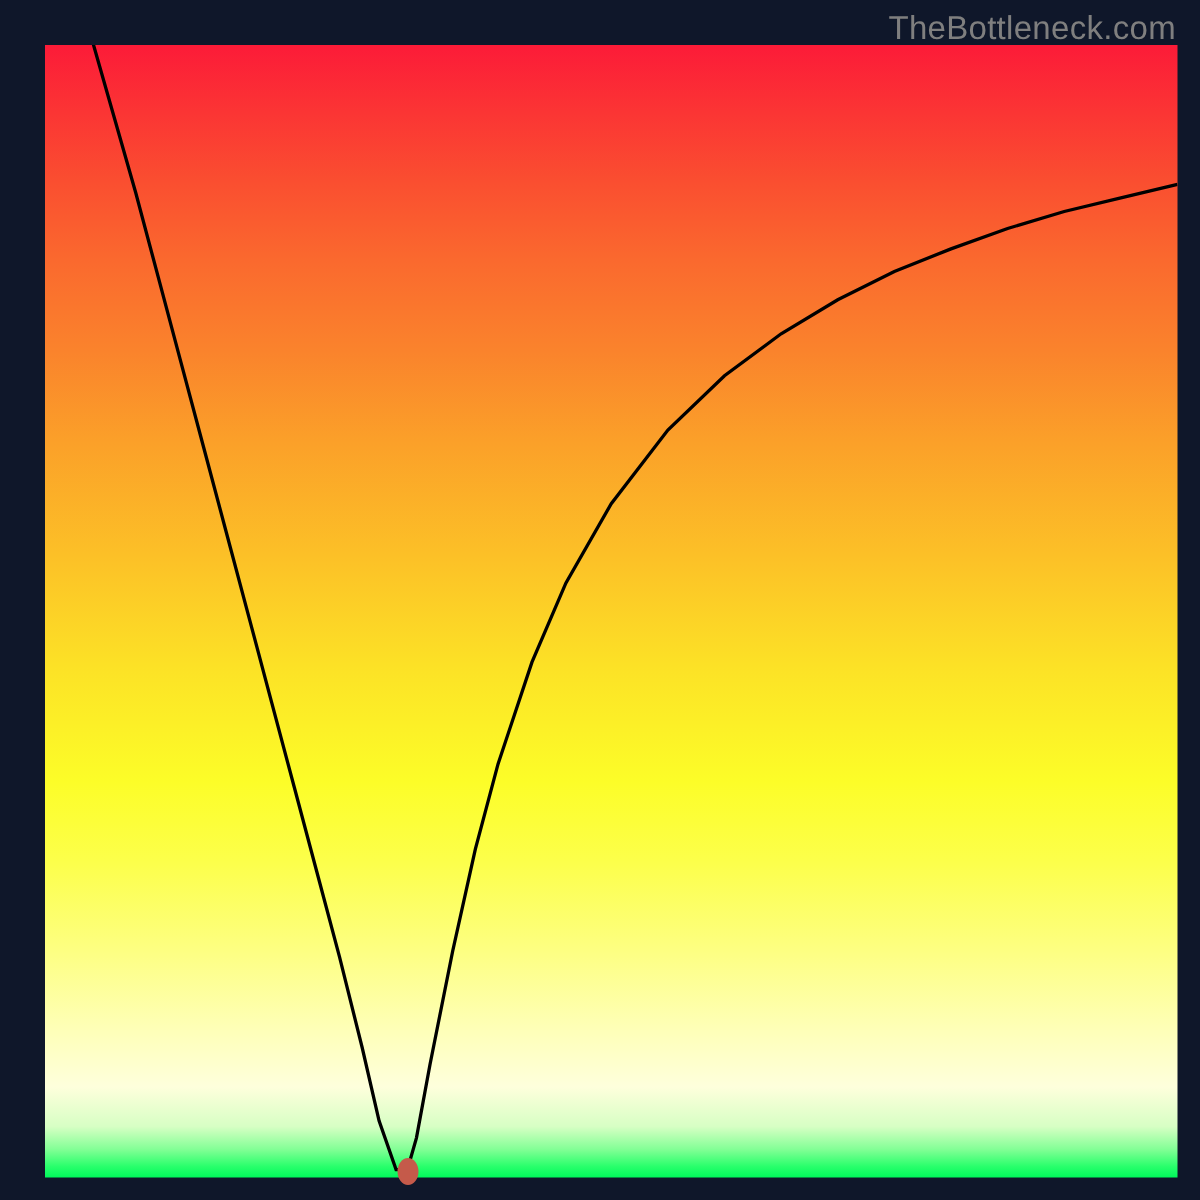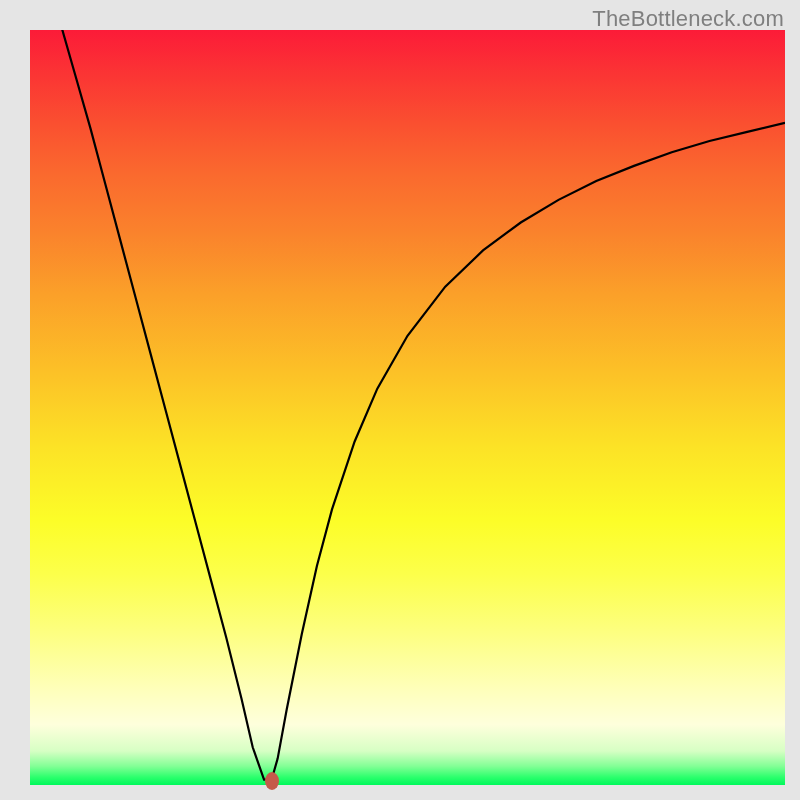--- a/index.html
+++ b/index.html
@@ -7,21 +7,21 @@
     width: 800px;
     height: 800px;
     background: #000;
     position: relative;
     overflow: hidden;
     font-family: Arial, sans-serif;
   }
   .frame {
     position: absolute;
     inset: 0;
-    background: #e5e5e5;
+    background: #0f172a;
   }
   .plot-area {
     position: absolute;
     left: 30px;
     top: 30px;
     width: 755px;
     height: 755px;
     background: linear-gradient(to bottom,
       #fc1b38 0%,
       #fb3534 6%,

